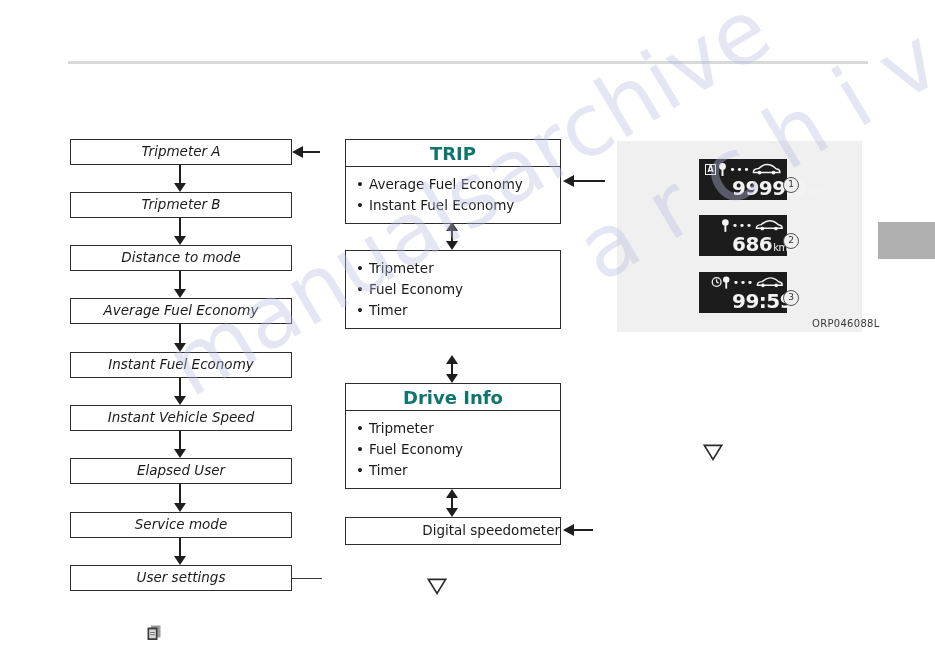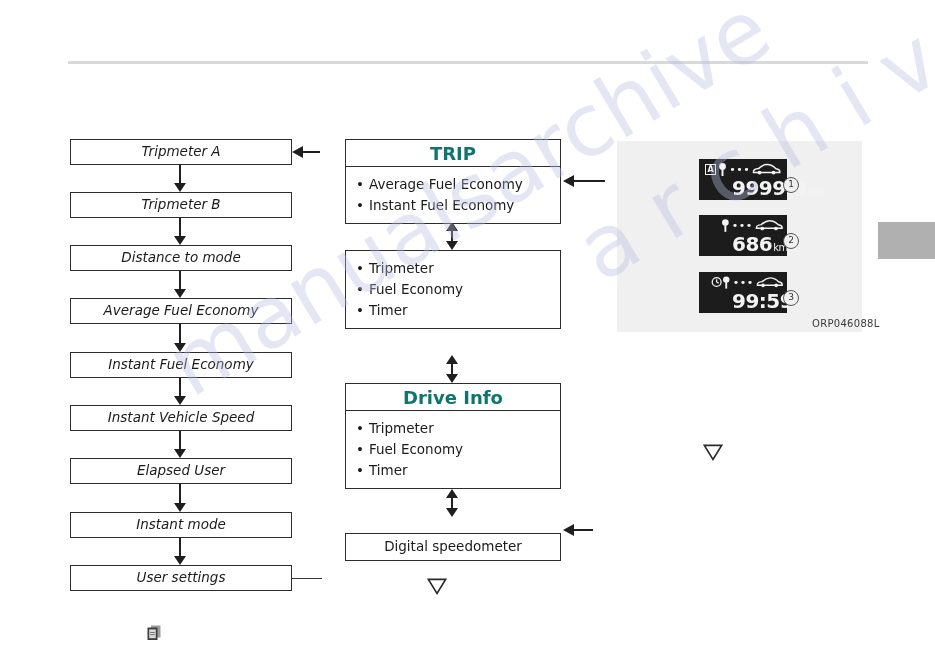--- a/index.html
+++ b/index.html
@@ -199,22 +199,21 @@
     white-space: nowrap;
   }
   .gbox-item::before {
     content: "\2022";
     margin-right: 5px;
   }
   .gbox-plain {
     height: 28px;
     display: flex;
     align-items: center;
-    justify-content: center;
-    margin-top: 16px;
+    justify-content: flex-end;
   }
 
   
   .illus-panel {
     position: absolute;
     left: 617px;
     top: 141px;
     width: 245px;
     height: 191px;
     background: #f0f0f0;
@@ -343,21 +342,21 @@
 <div class="fbox lbox" style="top:352px;">
   <span class="fbox-label">Instant Fuel Economy</span>
 </div>
 <div class="fbox lbox" style="top:405px;">
   <span class="fbox-label">Instant Vehicle Speed</span>
 </div>
 <div class="fbox lbox" style="top:458px;">
   <span class="fbox-label">Elapsed User</span>
 </div>
 <div class="fbox lbox" style="top:512px;">
-  <span class="fbox-label">Instant mode</span>
+  <span class="fbox-label">Service mode</span>
 </div>
 <div class="fbox lbox" style="top:565px;">
   <span class="fbox-label">User settings</span>
 </div>
 
 <div class="arrow-down" style="left:174px; top:165px; height:27px;">
   <div class="stem" style="height:18px;"></div>
     <div class="head" style="top:18px;"></div>
 </div>
 <div class="arrow-down" style="left:174px; top:218px; height:27px;">

